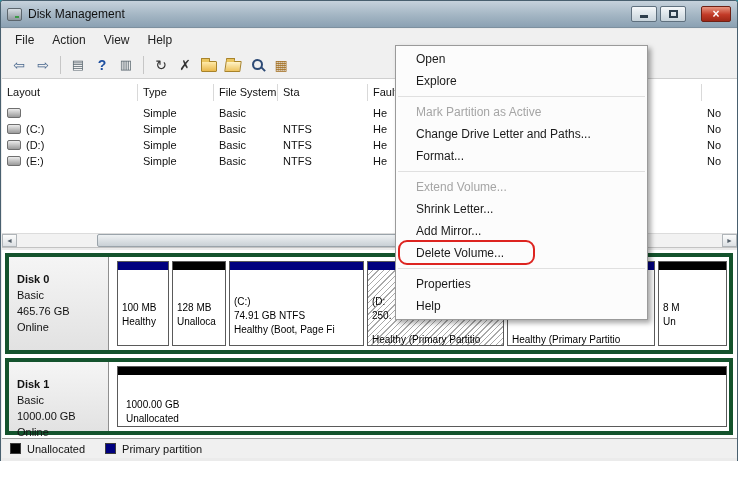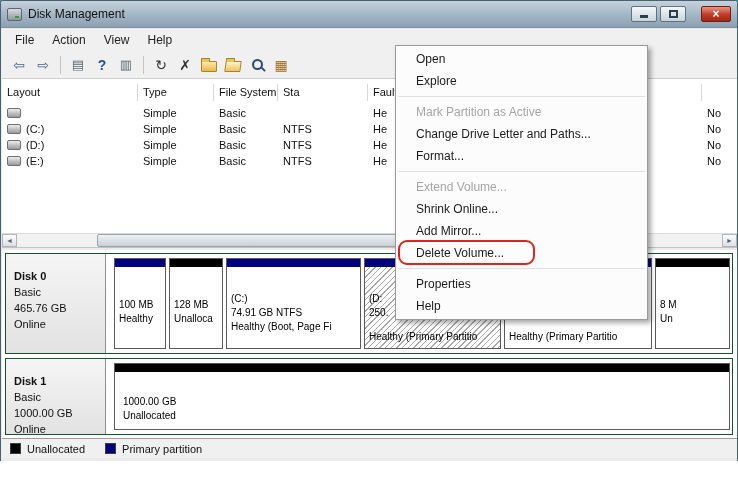--- a/index.html
+++ b/index.html
@@ -73,21 +73,21 @@
              display:flex; border-top:1px solid #dcdcdc; border-bottom:1px solid #c3c3c3; }
   .s-arrow { width:15px; height:100%; background:linear-gradient(#fcfcfc,#dde1e4);
              border:1px solid #b0b5b9; font-size:7px; color:#55606a; display:flex;
              align-items:center; justify-content:center; flex:none; cursor:pointer; }
   .s-track { flex:1; position:relative; }
   .s-thumb { position:absolute; left:80px; width:540px; top:0; height:13px;
              background:linear-gradient(#eef1f3,#c9d0d5); border:1px solid #9aa3aa; border-radius:2px; }
 
   
   .graph-pane { position:absolute; left:1px; top:249px; width:735px; height:188px; background:#ffffff; }
-  .disk-row { position:absolute; left:3px; width:728px; border:1px solid #14532d; background:#fff; display:flex; }
+  .disk-row { position:absolute; left:3px; width:728px; border:4px solid #14532d; background:#fff; display:flex; }
   .disk-row.d0 { top:3px; height:101px; }
   .disk-row.d1 { top:108px; height:77px; }
   .disk-label { width:100px; flex:none; background:linear-gradient(#f5f5f5,#e2e2e2);
                 border-right:1px solid #8f8f8f; font-size:11px; color:#111;
                 padding:14px 0 0 8px; line-height:16px; cursor:default; }
   .disk-label .dname { font-weight:bold; }
   .parts { flex:1; display:flex; gap:3px; padding:4px 2px 4px 8px; }
   .part { position:relative; border:1px solid #5a5a5a; background:#fff; overflow:hidden; }
   .part .stripe { position:absolute; left:0; top:0; right:0; height:8px; }
   .part.primary .stripe { background:#00007f; }
@@ -301,21 +301,21 @@
 
   <div class="ctx">
     <div class="mi">Open</div>
     <div class="mi">Explore</div>
     <div class="msep"></div>
     <div class="mi disabled">Mark Partition as Active</div>
     <div class="mi">Change Drive Letter and Paths...</div>
     <div class="mi">Format...</div>
     <div class="msep"></div>
     <div class="mi disabled">Extend Volume...</div>
-    <div class="mi">Shrink Online...</div>
+    <div class="mi">Shrink Letter...</div>
     <div class="mi">Add Mirror...</div>
     <div class="mi">
       <span>Delete Volume...</span>
       <span class="red-box"></span>
     </div>
     <div class="msep"></div>
     <div class="mi">Properties</div>
     <div class="mi">Help</div>
   </div>
 

